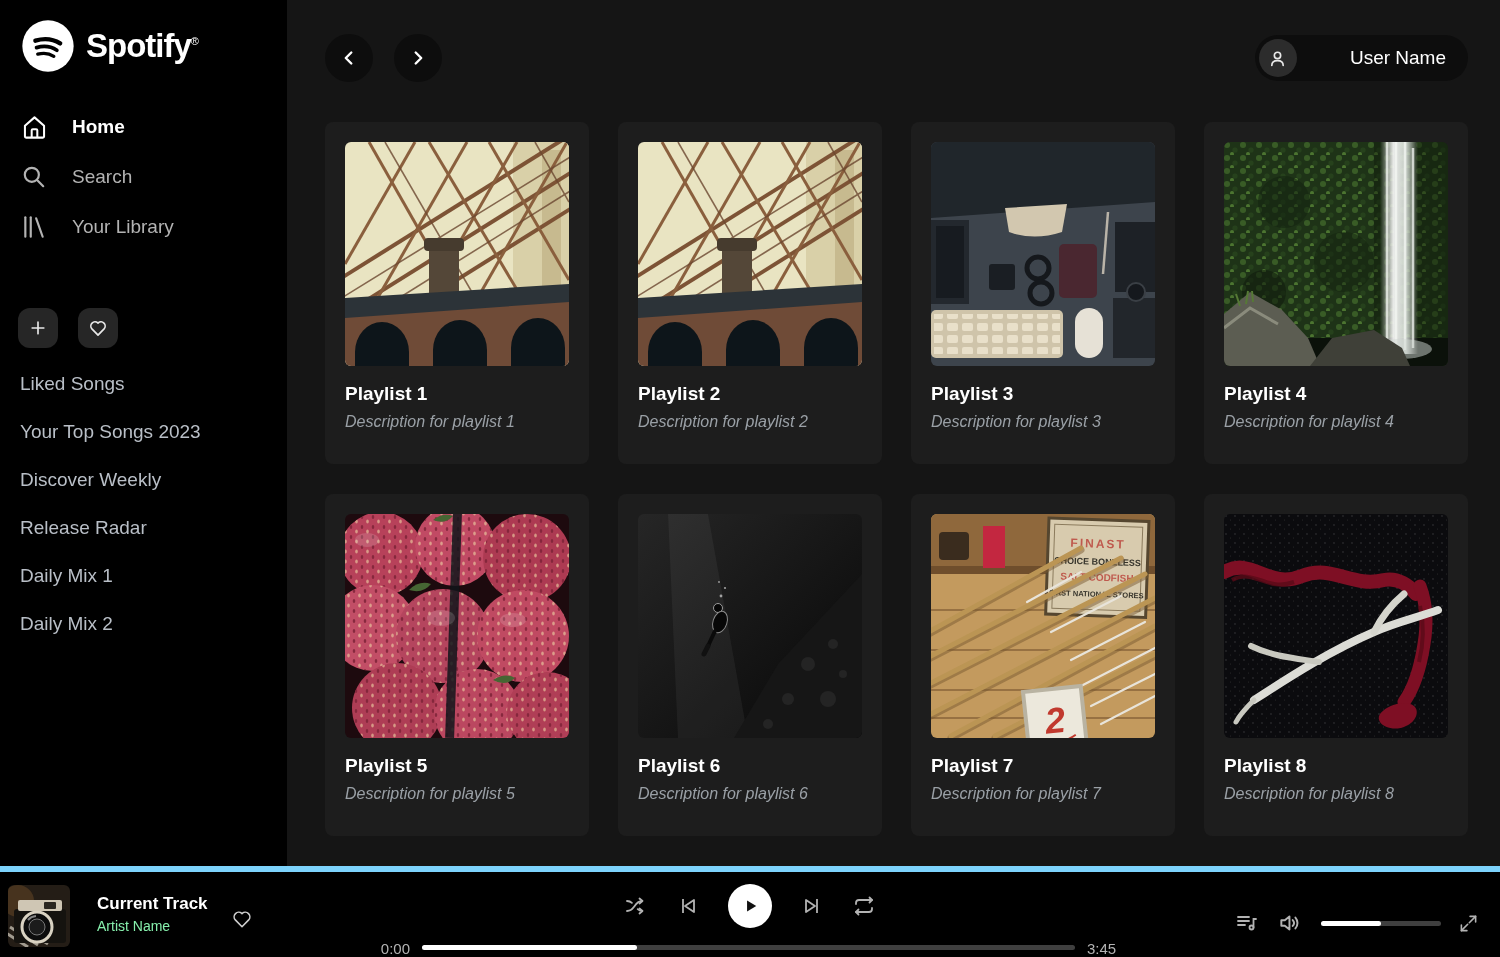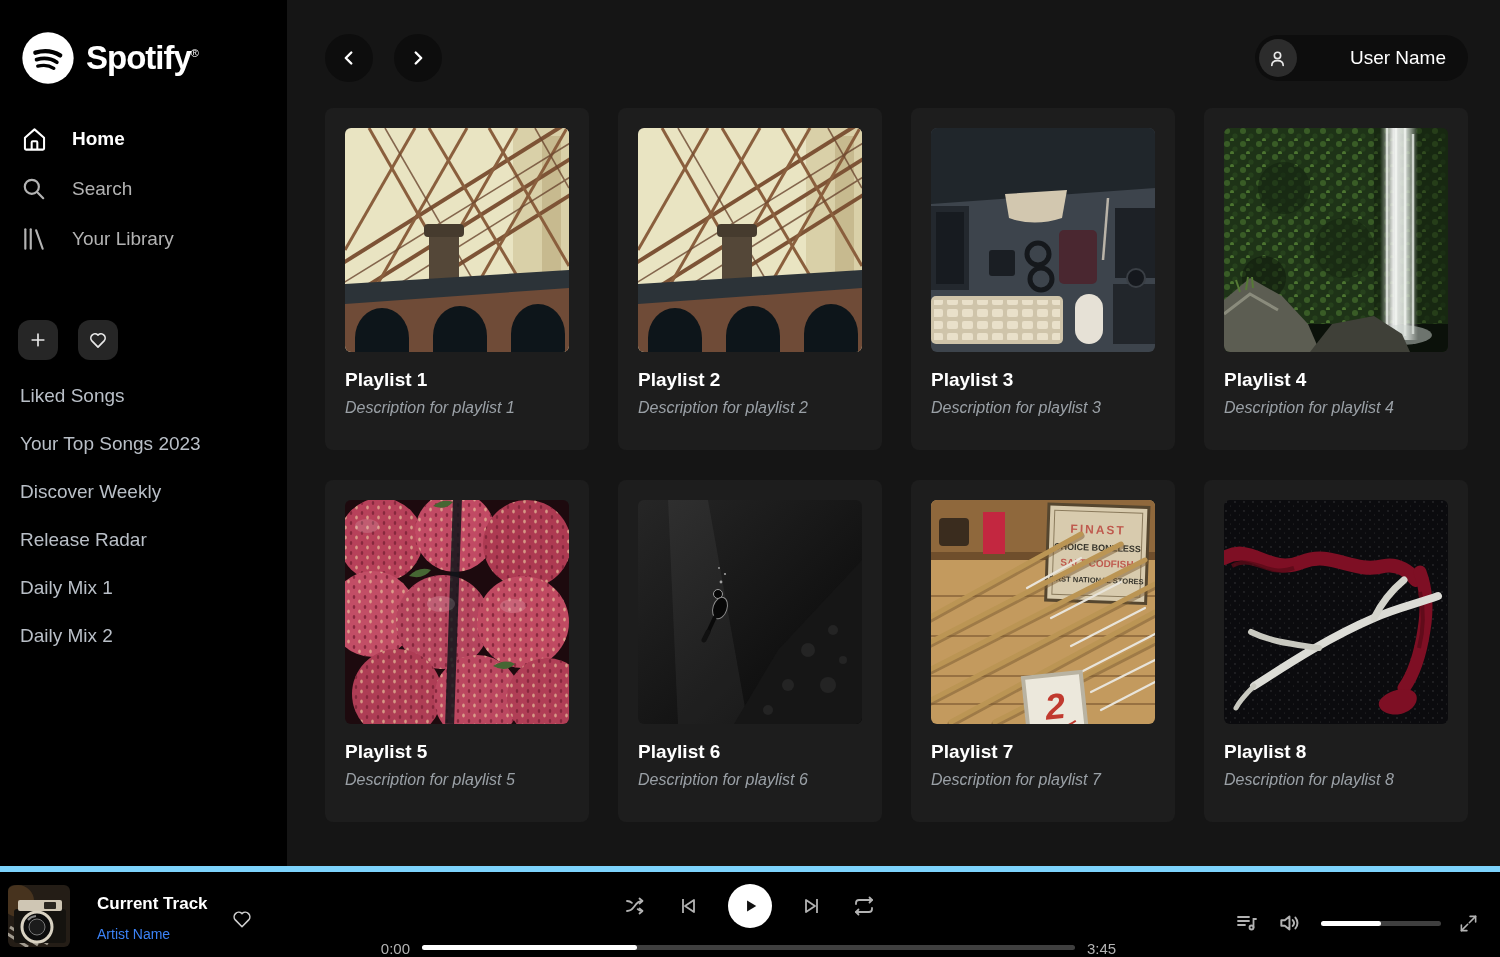--- a/index.html
+++ b/index.html
@@ -5,21 +5,21 @@
 <style>
   * { box-sizing: border-box; margin: 0; padding: 0; }
   html, body { width: 1500px; height: 957px; }
   body {
     position: relative; overflow: hidden; background: #000;
     font-family: "Liberation Sans", sans-serif; color: #fff;
   }
   svg { display: block; }
 
   
-  .sidebar { position: absolute; left: 0; top: 12px; width: 287px; height: 866px; background: #000; }
+  .sidebar { position: absolute; left: 0; top: 0; width: 287px; height: 866px; background: #000; }
   .logo { position: absolute; left: 20px; top: 18px; display: flex; align-items: center; gap: 10px; }
   .logo-text { font-size: 33px; font-weight: 700; letter-spacing: -1px; color: #fff; }
   .logo-reg { font-size: 11px; vertical-align: super; font-weight: 400; }
   .nav { position: absolute; top: 102px; left: 0; width: 100%; }
   .nav-item { display: flex; align-items: center; gap: 24px; height: 50px; padding: 0 20px; cursor: pointer; }
   .nav-item .nav-label { font-size: 19px; color: #b3b3b3; font-weight: 500; }
   .nav-item.active .nav-label { color: #fff; font-weight: 700; }
   .nav-icon { width: 28px; display: flex; justify-content: center; }
   .lib-actions { position: absolute; top: 308px; left: 18px; display: flex; gap: 20px; }
   .lib-btn { width: 40px; height: 40px; border-radius: 12px; background: #262626; border: none;
@@ -31,33 +31,33 @@
   .main { position: absolute; left: 287px; top: 0; width: 1213px; height: 866px; background: #151515; }
   .nav-btn { position: absolute; top: 34px; width: 48px; height: 48px; border-radius: 50%;
              background: #0d0d0d; border: none; display: flex; align-items: center; justify-content: center; cursor: pointer; }
   .nav-back { left: 38px; } .nav-fwd { left: 107px; }
   .user-pill { position: absolute; top: 35px; right: 32px; height: 46px; border-radius: 23px; background: #0d0d0d;
                display: flex; align-items: center; gap: 13px; padding: 0 22px 0 4px; border: none; cursor: pointer; }
   .avatar { width: 38px; height: 38px; border-radius: 50%; background: #2c2c2c;
             display: flex; align-items: center; justify-content: center; }
   .user-name { font-size: 19px; color: #fff; font-weight: 500; margin-left: 40px; }
 
-  .grid { position: absolute; left: 38px; top: 108px; display: grid;
+  .grid { position: absolute; left: 38px; top: 122px; display: grid;
           grid-template-columns: repeat(4, 264px); column-gap: 29px; row-gap: 30px; }
   .card { width: 264px; height: 342px; background: #1d1d1d; border-radius: 8px; padding: 20px; cursor: pointer; }
   .card-img { width: 224px; height: 224px; border-radius: 6px; overflow: hidden; }
   .card-title { margin-top: 17px; font-size: 19px; font-weight: 700; color: #fff; }
   .card-desc { margin-top: 8px; font-size: 16px; color: #9aa0a6; font-style: italic; }
 
   
   .player { position: absolute; left: 0; top: 866px; width: 1500px; height: 91px; background: #000; border-top: 6px solid #7dd3fc; }
   .album { position: absolute; left: 8px; top: 13px; width: 62px; height: 62px; border-radius: 6px; overflow: hidden; }
   .track-info { position: absolute; left: 97px; top: 22px; }
   .track-title { font-size: 17px; font-weight: 700; color: #fff; }
-  .track-artist { margin-top: 12px; font-size: 14px; color: #3b82f6; }
+  .track-artist { margin-top: 4px; font-size: 14px; color: #86efac; }
   .track-heart { position: absolute; left: 231px; top: 36px; background: none; border: none; cursor: pointer; }
   .controls { position: absolute; left: 750px; top: 12px; transform: translateX(-50%);
               display: flex; align-items: center; gap: 28px; height: 44px; }
   .ctl-btn { background: none; border: none; cursor: pointer; display: flex; align-items: center; justify-content: center; }
   .play-btn { width: 44px; height: 44px; border-radius: 50%; background: #fff; }
   .time { position: absolute; top: 68px; font-size: 15px; color: #b3b3b3; }
   .time-elapsed { left: 350px; width: 60px; text-align: right; }
   .time-total { left: 1087px; }
   .progress { position: absolute; left: 422px; top: 73px; width: 653px; height: 5px; border-radius: 3px;
               background: #3f3f3f; cursor: pointer; }

